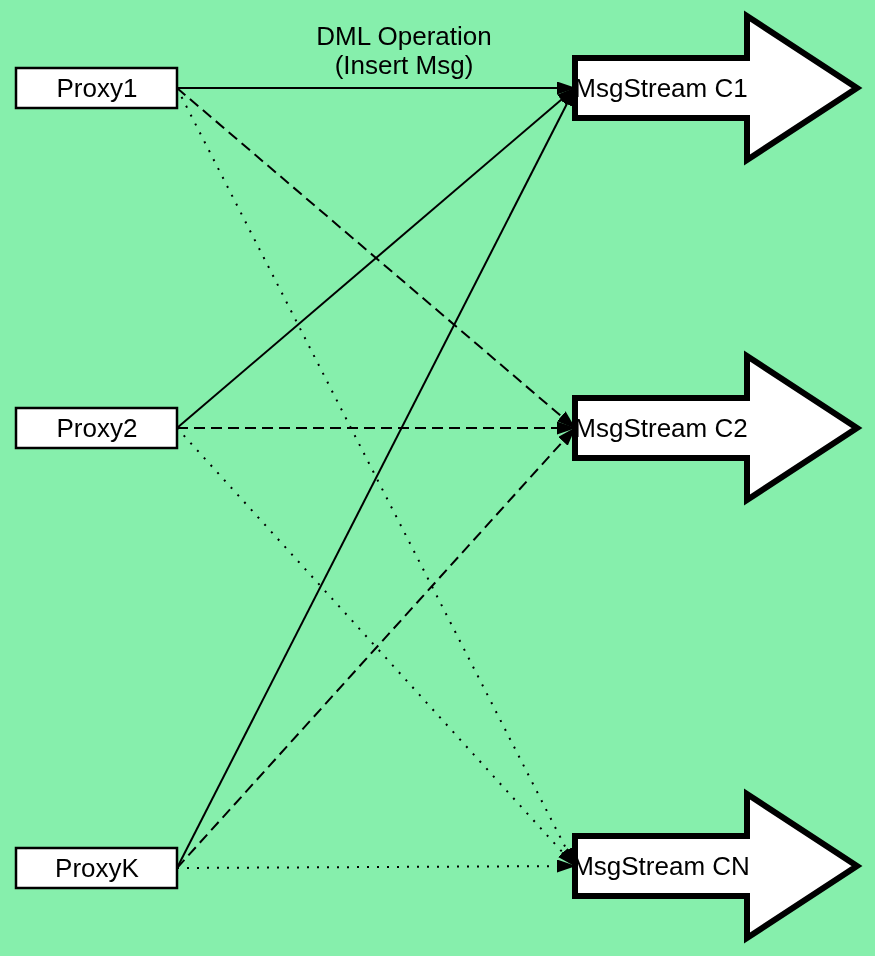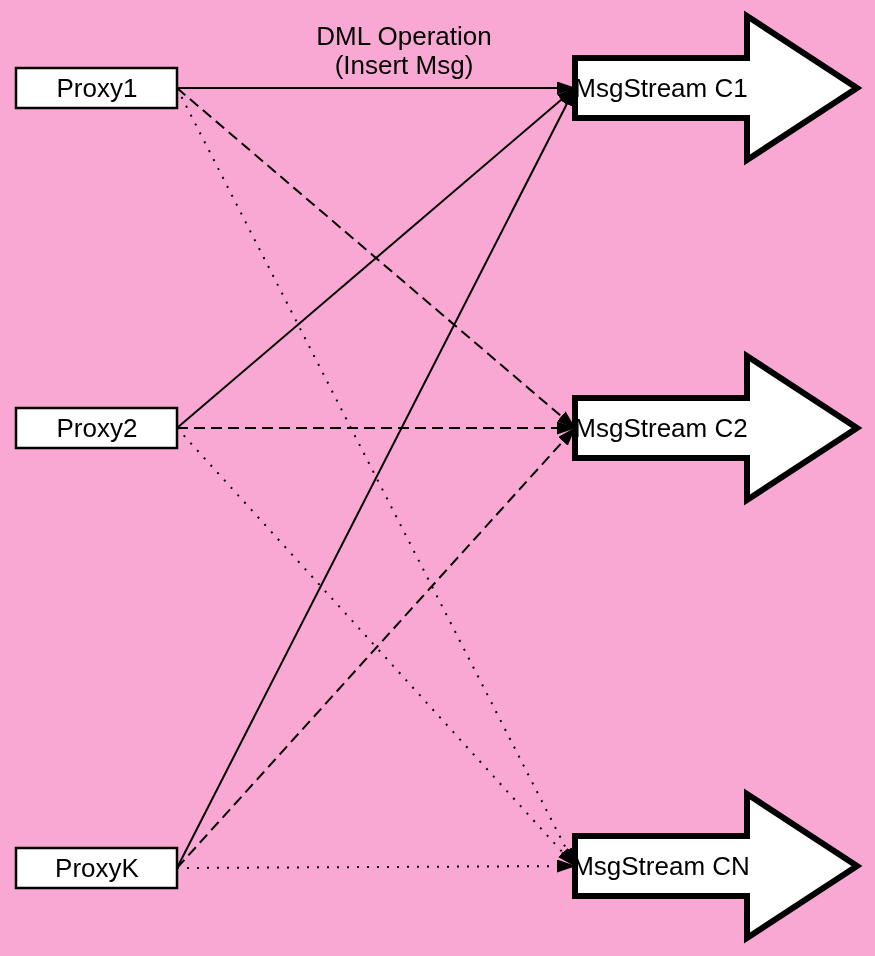--- a/index.html
+++ b/index.html
@@ -3,21 +3,21 @@
 <meta charset="utf-8">
 <style>
   html, body {
     margin: 0;
     padding: 0;
     background: #ffffff;
   }
   .canvas-wrap {
     width: 875px;
     height: 956px;
-    background: #f9a8d4;
+    background: #86efac;
     position: relative;
   }
   svg {
     display: block;
     font-family: "Liberation Sans", sans-serif;
   }
   .node-box {
     fill: #ffffff;
     stroke: #000000;
     stroke-width: 2.5;

